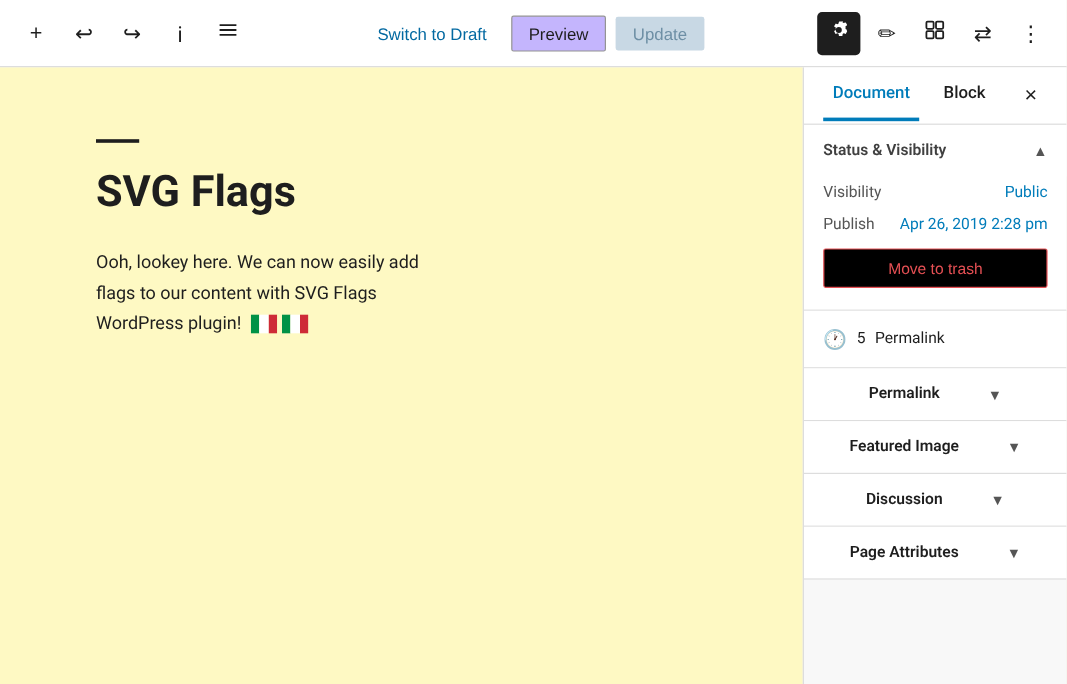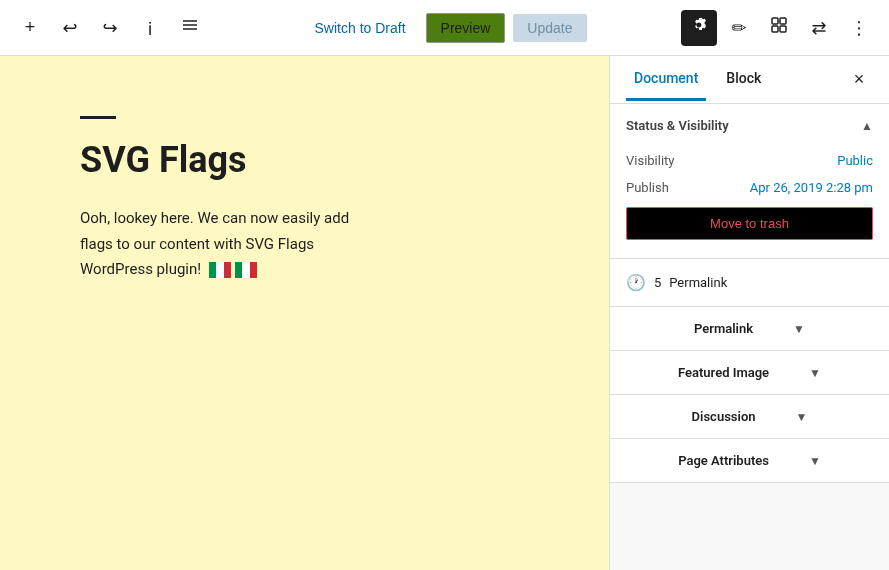--- a/index.html
+++ b/index.html
@@ -60,21 +60,21 @@
 
     .switch-draft-btn {
       background: transparent;
       border: none;
       cursor: pointer;
       font-size: 14px;
       color: #0369a1;
       padding: 6px 12px;
     }
     .preview-btn {
-      background: #4d7c0f;
+      background: #c4b5fd;
       border: 1px solid #949494;
       border-radius: 2px;
       padding: 6px 14px;
       font-size: 14px;
       cursor: pointer;
       color: #1e1e1e;
     }
     .update-btn {
       background: #c8d8e4;
       border: none;
@@ -125,21 +125,21 @@
       vertical-align: middle;
     }
     .flag {
       width: 22px;
       height: 16px;
       display: inline-block;
     }
 
     
     .sidebar {
-      width: 280px;
+      width: 220px;
       background: #f8f8f8;
       border-left: 1px solid #ddd;
       display: flex;
       flex-direction: column;
       overflow-y: auto;
     }
     .sidebar-tabs {
       display: flex;
       align-items: center;
       border-bottom: 1px solid #ddd;

